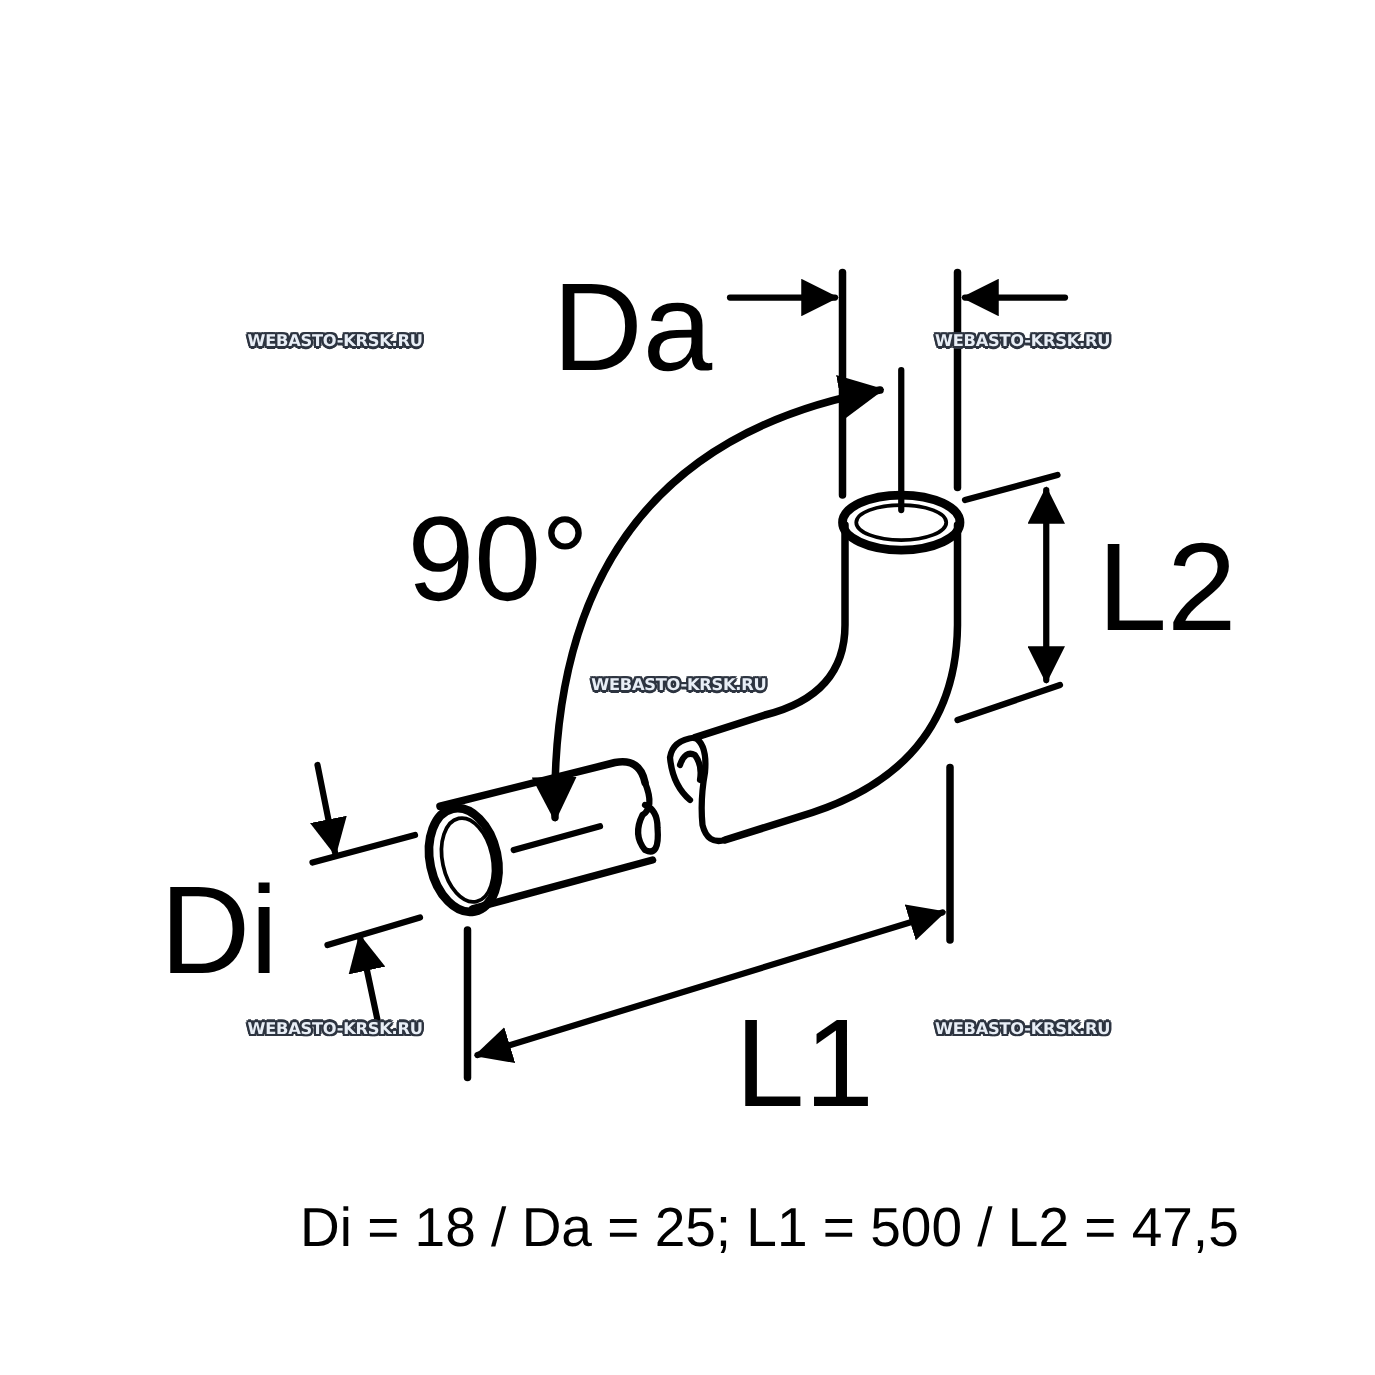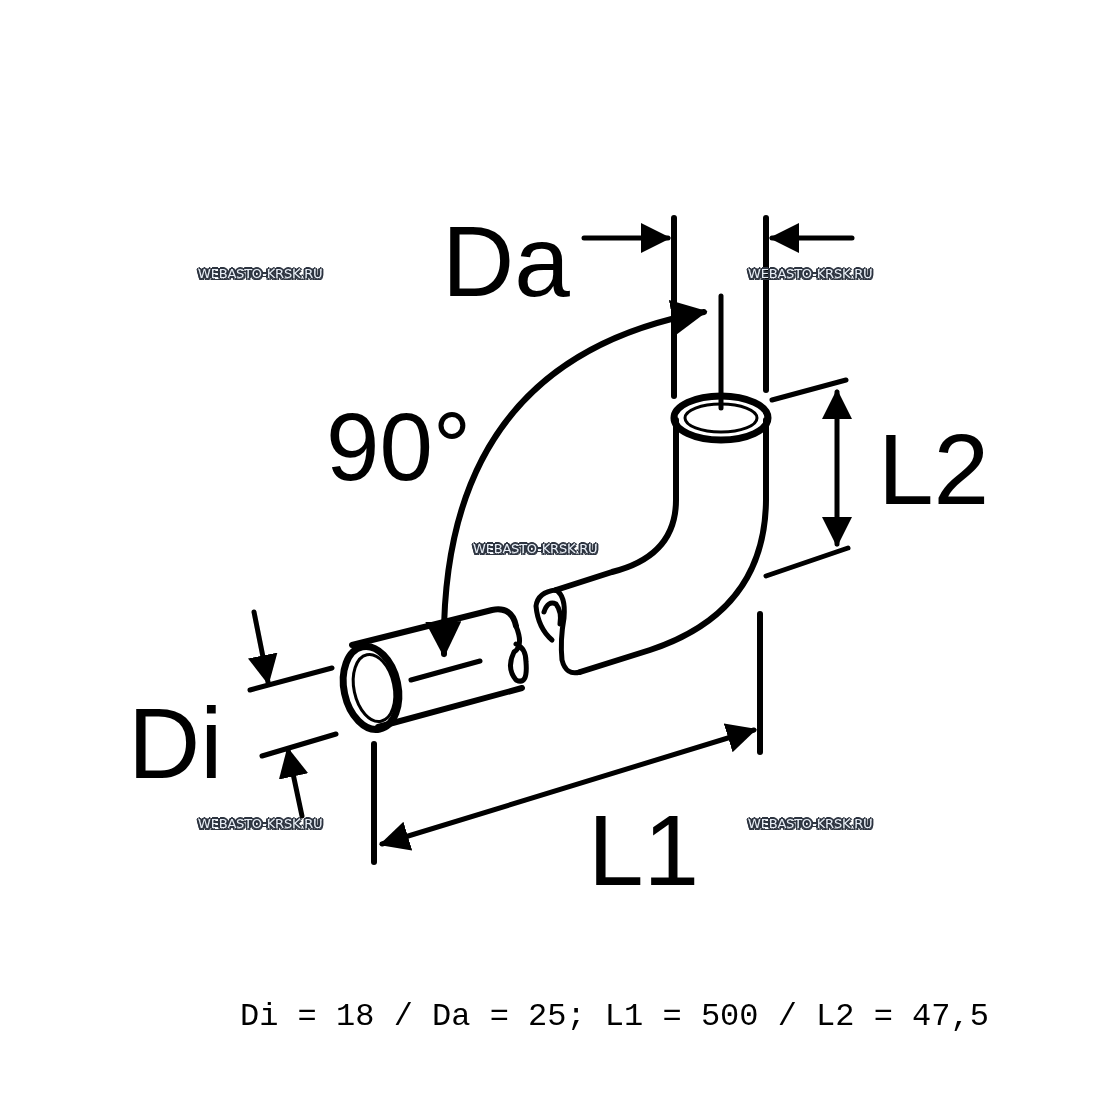--- a/index.html
+++ b/index.html
@@ -2,42 +2,41 @@
 <html><head>
   <meta charset="utf-8">
   <style>
     html, body { margin: 0; padding: 0; background: #ffffff; }
     body { width: 1100px; height: 1100px; position: relative; overflow: hidden; }
     #diagram { position: absolute; left: 0; top: 0; width: 1100px; height: 1100px; }
     .lbl { font-family: "Liberation Sans", sans-serif; fill: #000; }
     .wm {
       position: absolute;
       font-family: "DejaVu Sans", sans-serif;
-      font-weight: normal;
+      font-weight: bold;
       font-size: 13px;
       color: #e8eef6;
       background: transparent;
       letter-spacing: -0.2px;
       text-shadow:
         -1.5px -1.5px 0 #2d3440, 1.5px -1.5px 0 #2d3440,
         -1.5px 1.5px 0 #2d3440, 1.5px 1.5px 0 #2d3440,
         0 -2px 0 #2d3440, 0 2px 0 #2d3440, -2px 0 0 #2d3440, 2px 0 0 #2d3440;
       white-space: nowrap;
       line-height: 16px;
     }
     .spec {
       position: absolute;
       left: 240px;
       top: 958px;
-      font-family: Liberation Mono, monospace;
-      font-size: 32px;
+      font-family: Liberation Sans, sans-serif;
+      font-size: 44px;
       color: #000;
       white-space: nowrap;
       letter-spacing: 0px;
-      margin-top: 40px;
     }
   </style>
 </head>
 <body>
 
 <svg id="diagram" viewBox="0 0 1100 1100" xmlns="http://www.w3.org/2000/svg">
   <defs>
     <marker id="ah" viewBox="0 0 10 10" refX="9" refY="5" markerWidth="6" markerHeight="6" orient="auto-start-reverse" markerUnits="strokeWidth">
       <path d="M0,0 L10,5 L0,10 z" fill="#000"></path>
     </marker>

